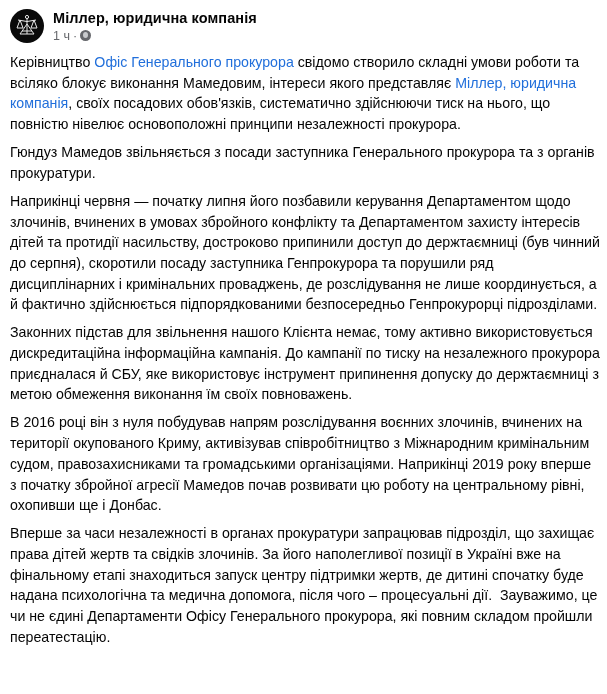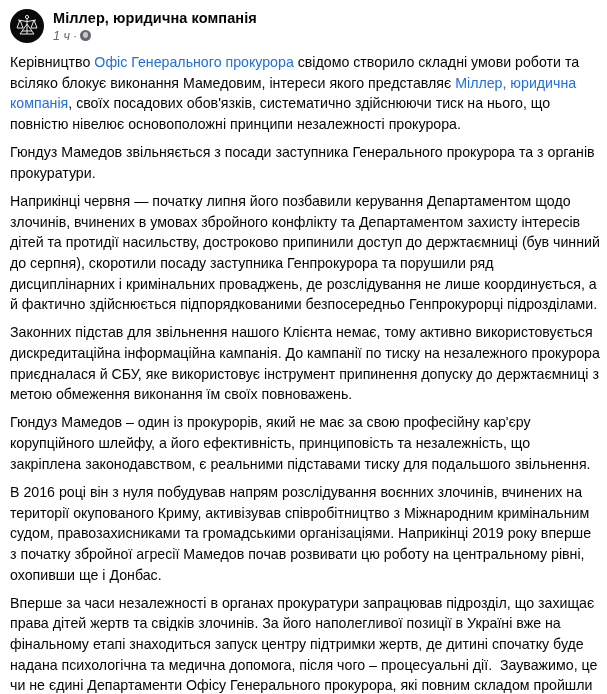--- a/index.html
+++ b/index.html
@@ -2,21 +2,21 @@
 <html><head>
 <meta charset="utf-8">
 <style>
   html, body { margin:0; padding:0; background:#ffffff; }
   body { width:607px; height:694px; overflow:hidden; font-family:"Liberation Sans", sans-serif; color:#050505; }
   .post { position:relative; width:607px; height:605px; }
   .header { position:absolute; left:10px; top:9px; height:34px; display:flex; align-items:center; }
   .avatar { width:34px; height:34px; border-radius:50%; background:#0a0a0a; display:flex; align-items:center; justify-content:center; flex:none; }
   .meta { margin-left:9px; display:flex; flex-direction:column; justify-content:center; }
   .page-name { font-size:14.5px; font-weight:600; color:#050505; line-height:18px; letter-spacing:0.1px; }
-  .sub { font-size:12.5px; color:#65676b; line-height:16px; display:flex; align-items:center; gap:3px; margin-top:1px;font-style:italic; }
+  .sub { font-size:12.5px; color:#65676b; line-height:16px; display:flex; align-items:center; gap:3px; margin-top:1px; }
   .globe { width:11px; height:11px; border-radius:50%; background:#65676b; display:inline-block; position:relative; }
   .globe::after { content:""; position:absolute; left:3px; top:2px; width:5px; height:6px; border-radius:50%; background:#c8cacd; }
   .body { position:absolute; left:10px; top:52px; width:590px; font-size:14.2px; line-height:20.7px; }
   .body p { margin:0 0 7.3px 0; }
   a.lnk { color:#216fdb; text-decoration:none; }
 </style>
 </head>
 <body>
 
 <div class="post">
@@ -44,18 +44,17 @@
     </div>
   </div>
 
   <div class="body">
     <p>
       <span>Керівництво </span><a class="lnk">Офіс Генерального прокурора</a><span> свідомо створило складні умови роботи та всіляко блокує виконання Мамедовим, інтереси якого представляє </span><a class="lnk">Міллер, юридична компанія</a><span>, своїх посадових обов'язків, систематично здійснюючи тиск на нього, що повністю нівелює основоположні принципи незалежності прокурора.</span>
     </p>
     <p>Гюндуз Мамедов звільняється з посади заступника Генерального прокурора та з органів прокуратури.</p>
     <p>Наприкінці червня — початку липня його позбавили керування Департаментом щодо злочинів, вчинених в умовах збройного конфлікту та Департаментом захисту інтересів дітей та протидії насильству, достроково припинили доступ до держтаємниці (був чинний до серпня), скоротили посаду заступника Генпрокурора та порушили ряд дисциплінарних і кримінальних проваджень, де розслідування не лише координується, а й фактично здійснюється підпорядкованими безпосередньо Генпрокурорці підрозділами.</p>
     <p>Законних підстав для звільнення нашого Клієнта немає, тому активно використовується дискредитаційна інформаційна кампанія. До кампанії по тиску на незалежного прокурора приєдналася й СБУ, яке використовує інструмент припинення допуску до держтаємниці з метою обмеження виконання їм своїх повноважень.</p>
-    <p>Гюндуз Мамедов – один із прокурорів, який не має за свою професійну кар'єру корупційного шлейфу, а його ефективність, принциповість та незалежність, що закріплена законодавством, є реальними підставами тиску для подальшого звільнення.</p>
     <p>В 2016 році він з нуля побудував напрям розслідування воєнних злочинів, вчинених на території окупованого Криму, активізував співробітництво з Міжнародним кримінальним судом, правозахисниками та громадськими організаціями. Наприкінці 2019 року вперше з початку збройної агресії Мамедов почав розвивати цю роботу на центральному рівні, охопивши ще і Донбас.</p>
     <p style="white-space:pre-wrap;">Вперше за часи незалежності в органах прокуратури запрацював підрозділ, що захищає права дітей жертв та свідків злочинів. За його наполегливої позиції в Україні вже на фінальному етапі знаходиться запуск центру підтримки жертв, де дитині спочатку буде надана психологічна та медична допомога, після чого – процесуальні дії.  Зауважимо, це чи не єдині Департаменти Офісу Генерального прокурора, які повним складом пройшли переатестацію.</p>
 
   </div>
 </div>
 
 </body></html>

